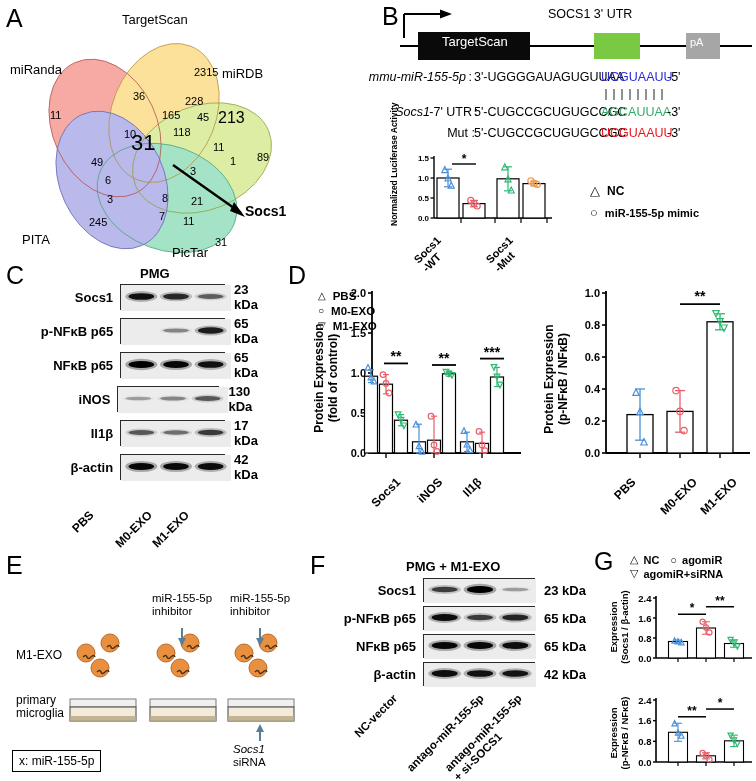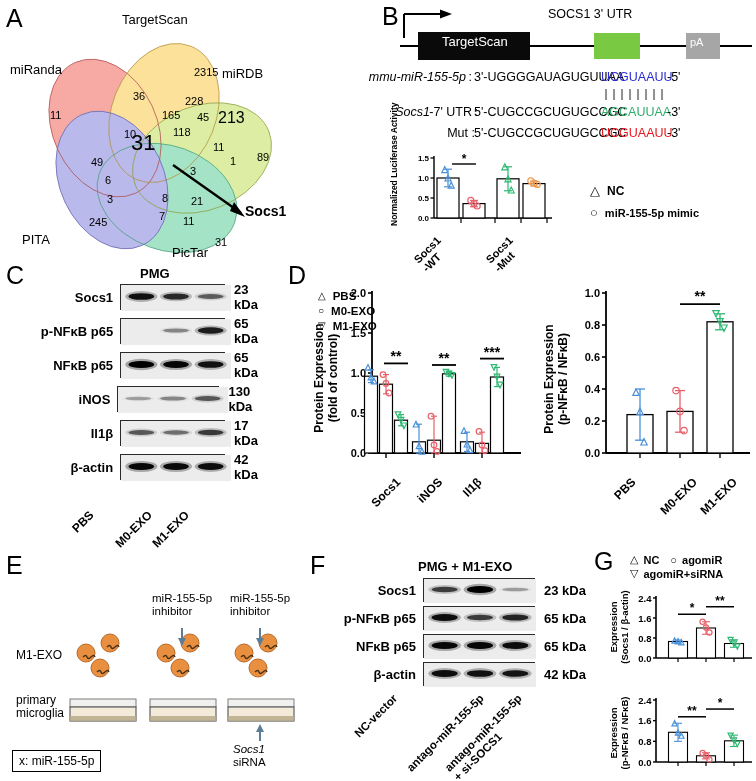--- a/index.html
+++ b/index.html
@@ -535,21 +535,21 @@
   </div>
   <div class="abs" style="left:233px;top:743px;font-size:11.5px;line-height:13px;text-align:left;">
     <div class="i">Socs1</div>
     <div>siRNA</div>
   </div>
   <div class="abs boxlegend" style="left:12px;top:750px;">
     <span style="font-size:12px;">x</span><span>: miR-155-5p</span>
   </div>
 
   <div class="abs plabel" style="left:310px;top:553px;">F</div>
-  <div class="abs b" style="left:418px;top:559px;font-size:13px;">PMG + M1-EXO</div>
+  <div class="abs b" style="left:406px;top:559px;font-size:13px;">PMG + M1-EXO</div>
   <div class="abs" style="left:318px;top:578px;width:285px;" id="panel-f-blots">
       <div style="display: flex; align-items: center; height: 24px; margin-bottom: 4px;">
         <div class="blotlabel" style="width: 98px; padding-right: 7px;">Socs1</div>
         <div class="blotbox" style="width: 112px; height: 24px; position: relative;">
           <svg width="109" height="21" style="position: absolute; left: 0px; top: 0px;">
             <rect x="0" y="0" width="112" height="24" fill="#ececec"></rect>
             <ellipse cx="20.666666666666668" cy="10.5" rx="13.073333333333334" ry="2.8" fill="#000" opacity="0.688"></ellipse>
             <ellipse cx="20.666666666666668" cy="10.5" rx="16.34166666666667" ry="4.4799999999999995" fill="#000" opacity="0.18"></ellipse>
             <ellipse cx="56" cy="10.5" rx="13.073333333333334" ry="3.6" fill="#000" opacity="1"></ellipse>
             <ellipse cx="56" cy="10.5" rx="16.34166666666667" ry="5.760000000000001" fill="#000" opacity="0.3"></ellipse>

